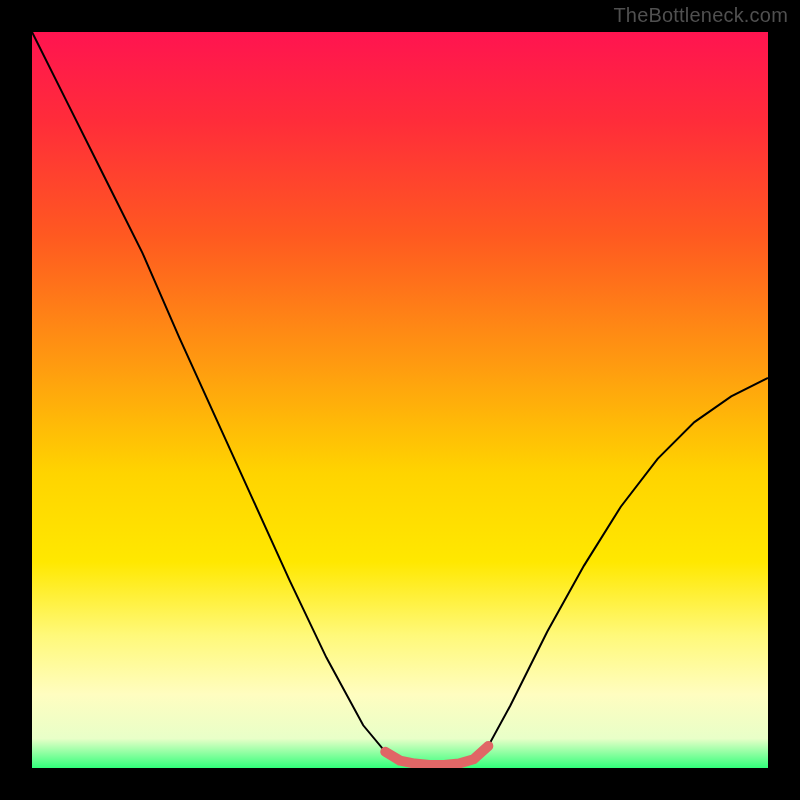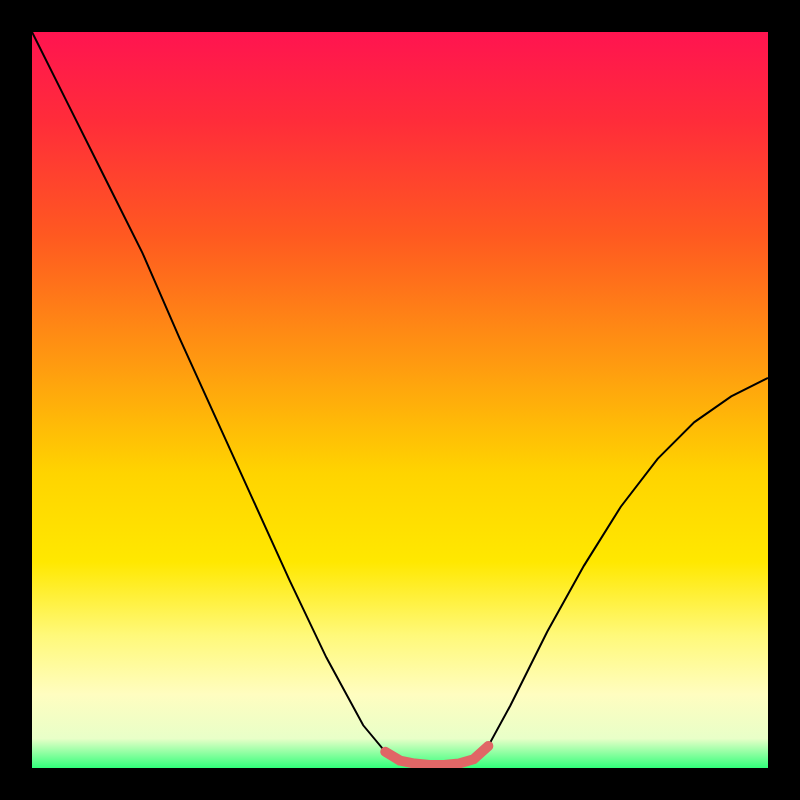--- a/index.html
+++ b/index.html
@@ -38,20 +38,21 @@
   .plot svg {
     display: block;
     width: 736px;
     height: 736px;
   }
 </style>
 </head>
 <body>
 
 <div class="frame">
+  <div class="watermark">TheBottleneck.com</div>
 
   <div class="plot">
     <svg viewBox="0 0 736 736" preserveAspectRatio="none">
       <defs>
         <linearGradient id="bg-grad" x1="0" y1="0" x2="0" y2="1">
         <stop offset="0%" stop-color="#ff1450"></stop>
             <stop offset="12%" stop-color="#ff2c3a"></stop>
             <stop offset="28.000000000000004%" stop-color="#ff5a20"></stop>
             <stop offset="45%" stop-color="#ff9a10"></stop>
             <stop offset="60%" stop-color="#ffd400"></stop>

